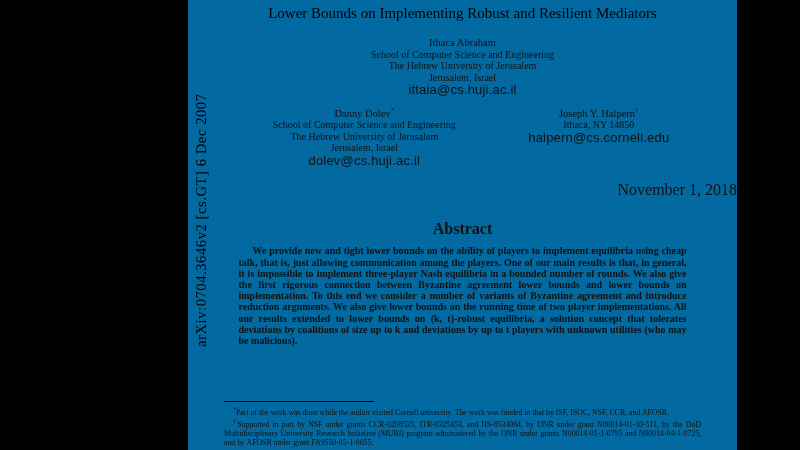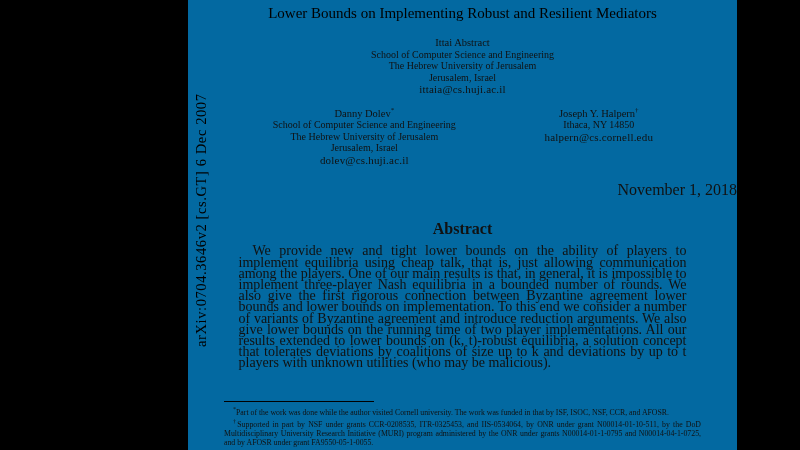--- a/index.html
+++ b/index.html
@@ -39,22 +39,22 @@
     margin: 5px 10px 0 10px;
     text-align: center;
     font-size: 15px;
     font-weight: normal;
     color: #000;
   }
 
   .author-block { text-align: center; font-size: 10px; line-height: 11.6px; }
   .author-block .author-name { font-size: 10.5px; }
   .author-block .email {
-    font-family: Liberation Serif, serif;
-    font-size: 11px;
+    font-family: Liberation Sans, sans-serif;
+    font-size: 13px;
     letter-spacing: 0.2px;
     margin-top: 1px;
   }
   .first-author { margin-top: 15px; }
 
   .authors-row {
     display: flex;
     margin-top: 9px;
     padding: 0 35px 0 45px;
   }
@@ -66,24 +66,25 @@
 
   .abstract-heading {
     text-align: center;
     font-weight: bold;
     font-size: 16px;
     margin-top: 21px;
   }
   .abstract-text {
     width: 448px;
     margin: 7px auto 0 auto;
-    font-size: 14px;
+    font-size: 10px;
     line-height: 11.2px;
     text-align: justify;
     text-indent: 14px;
+    font-weight: bold;
   }
 
   .footnotes {
     position: absolute;
     left: 0; right: 0; bottom: 3px;
     padding: 0 36px;
     font-size: 7.8px;
     line-height: 9.2px;
     text-align: justify;
   }
@@ -99,21 +100,21 @@
 <body>
 
 <div class="letterbox left"></div>
 <div class="letterbox right"></div>
 
 <div class="page">
 
   <h1 class="title">Lower Bounds on Implementing Robust and Resilient Mediators</h1>
 
   <div class="author-block first-author">
-    <div class="author-name">Ittai Abstract</div>
+    <div class="author-name">Ithaca Abraham</div>
     <div>School of Computer Science and Engineering</div>
     <div>The Hebrew University of Jerusalem</div>
     <div>Jerusalem, Israel</div>
     <div class="email">ittaia@cs.huji.ac.il</div>
   </div>
 
   <div class="authors-row">
     <div class="author-block col-left">
       <div class="author-name"><span>Danny Dolev</span><sup class="author-mark">*</sup></div>
       <div>School of Computer Science and Engineering</div>

